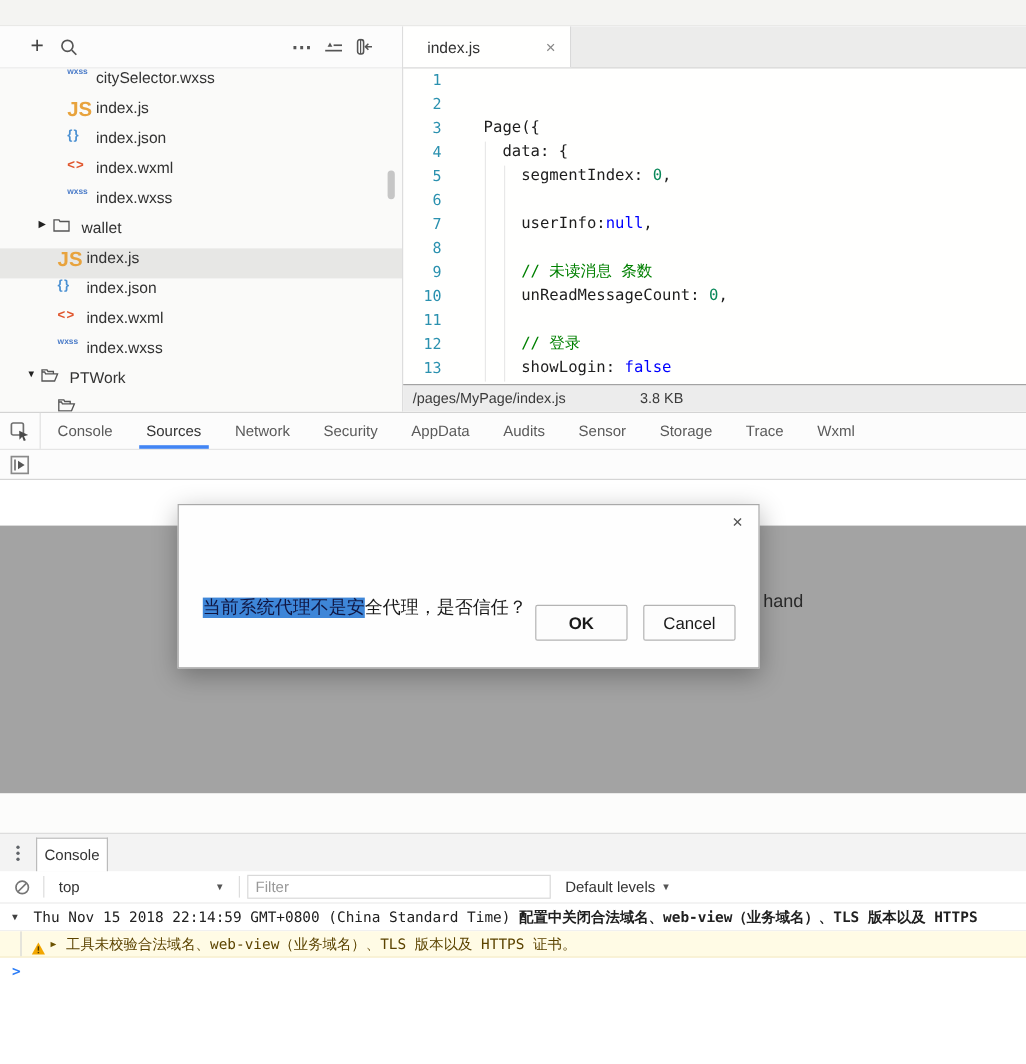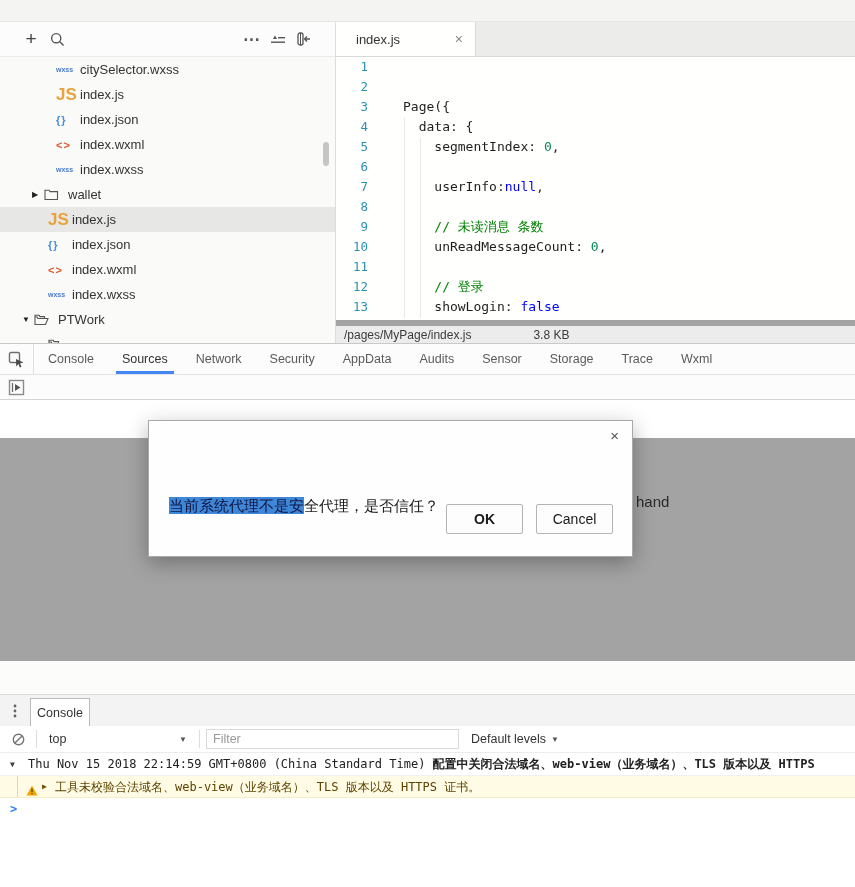--- a/index.html
+++ b/index.html
@@ -11,21 +11,21 @@
 
   
   .main-row { display:flex; height:321px; }
   .sidebar { width:335px; display:flex; flex-direction:column; background:#fafaf9; }
   .side-toolbar { height:35px; background:#fcfcfc; border-bottom:1px solid #ececec; display:flex; align-items:center; padding:0 18px; color:#555; }
   .side-toolbar .sp { flex:1; }
   .tb-icon { width:26px; height:22px; display:flex; align-items:center; justify-content:center; cursor:pointer; }
   .tb-icon.plus { font-size:19px; font-weight:400; color:#444; }
   .tb-icon.more { font-size:17px; font-weight:bold; letter-spacing:1px; color:#555; }
   .tree { flex:1; position:relative; overflow:hidden; }
-  .tree-row { height:25px; display:flex; align-items:center; white-space:nowrap; cursor:pointer; }
+  .tree-row { height:25px; display:flex; align-items:flex-start; white-space:nowrap; cursor:pointer; }
   .tree-row.selected { background:#e7e7e5; }
   .tree-arrow { width:12px; font-size:8px; color:#222; flex:none; }
   .tree-icon { width:24px; flex:none; display:flex; align-items:center; }
   .badge-wxss { font-size:7px; font-weight:bold; color:#4a7bc8; }
   .badge-js { font-size:17px; font-weight:bold; color:#e8a33d; }
   .badge-json { font-size:11px; font-weight:bold; color:#4a90d2; letter-spacing:1px; }
   .badge-wxml { font-size:11px; font-weight:bold; color:#e0562e; letter-spacing:1px; }
   .tree-label { font-size:13px; color:#333; }
   .tree-scrollbar { position:absolute; right:6px; top:85px; width:6px; height:24px; border-radius:3px; background:#c6c6c6; }
 
@@ -36,21 +36,21 @@
   .etab .close { margin-left:auto; color:#888; font-size:14px; cursor:pointer; }
   .code-area { height:263px; position:relative; overflow:hidden; font-family:"DejaVu Sans Mono","Liberation Mono",monospace; font-size:13px; }
   .code-line { display:flex; height:20px; line-height:20px; white-space:pre; }
   .ln { width:40px; text-align:right; padding-right:8px; color:#2b91af; flex:none; font-size:12.5px; }
   .ct { padding-left:27px; }
   .c-plain { color:#1e1e1e; }
   .c-num { color:#09885a; }
   .c-kw { color:#0000ff; }
   .c-comment { color:#008000; }
   .indent-guide { position:absolute; width:1px; background:#e8e8e8; }
-  .status-bar { height:23px; background:#ececec; border-top:6px solid #a3a3a3; display:flex; align-items:center; font-size:12px; color:#3a3a3a; padding-left:8px; }
+  .status-bar { height:23px; background:#ececec; border-top:1px solid #a3a3a3; display:flex; align-items:center; font-size:12px; color:#3a3a3a; padding-left:8px; }
   .status-bar .size { margin-left:62px; }
 
   
   .devtools-tabs { height:32px; border-top:1px solid #c9c9c9; background:#fcfcfc; display:flex; align-items:stretch; border-bottom:1px solid #e5e5e5; }
   .inspect-btn { width:34px; display:flex; align-items:center; justify-content:center; border-right:1px solid #e0e0e0; cursor:pointer; }
   .dtab { padding:0 14px; display:flex; align-items:center; font-size:12.5px; color:#5a5a5a; cursor:pointer; position:relative; }
   .dtab.active { color:#333; }
   .dtab.active::after { content:""; position:absolute; left:8px; right:8px; bottom:0; height:3px; background:#4285f4; }
 
   

